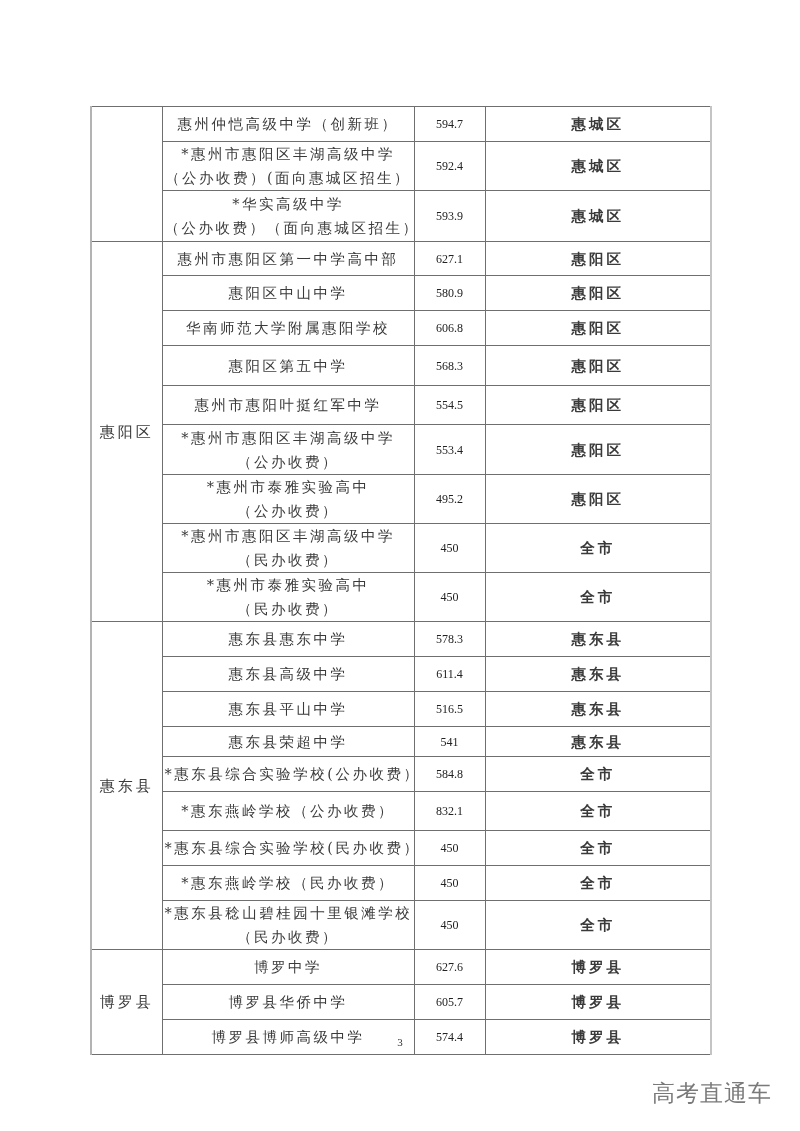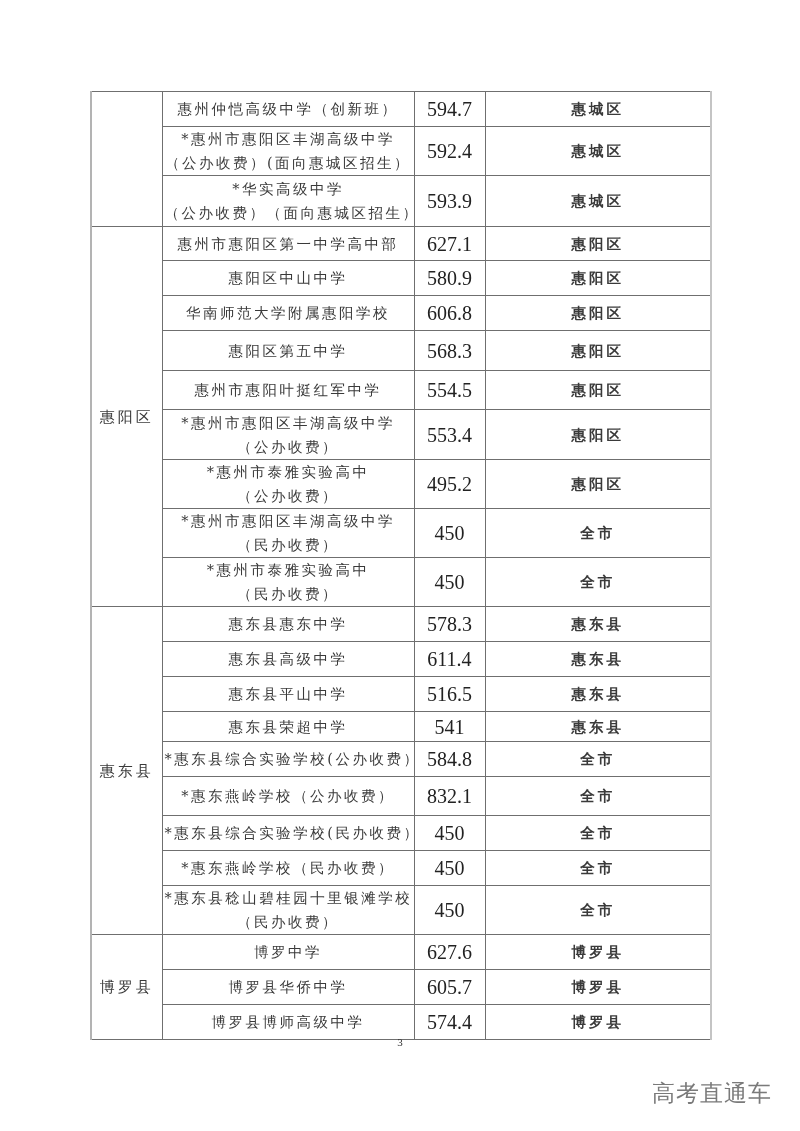--- a/index.html
+++ b/index.html
@@ -3,21 +3,21 @@
   <meta charset="utf-8">
   <style>
     html, body { margin: 0; padding: 0; background: #ffffff; }
     body {
       width: 800px; height: 1131px; position: relative; overflow: hidden;
       font-family: "DejaVu Serif", "Liberation Serif", serif;
       color: #333333;
     }
     .page { position: absolute; left: 0; top: 0; width: 800px; height: 1131px; }
     table.admit {
-      position: absolute; left: 90px; top: 91px;
+      position: absolute; left: 90px; top: 106px;
       width: 620px;
       border-collapse: collapse;
       table-layout: fixed;
     }
     table.admit td {
       border: 1px solid #6f6f6f;
       text-align: center;
       vertical-align: middle;
       padding: 0 2px;
       font-size: 14.5px;
@@ -25,21 +25,21 @@
       letter-spacing: 2.5px;
       color: #3a3a3a;
     }
     table.admit td.region {
       letter-spacing: 3px;
       font-size: 15px;
       border-left: 2px solid #b3b3b3;
     }
     table.admit td.score {
       font-family: "Liberation Serif", "DejaVu Serif", serif;
-      font-size: 20px;
+      font-size: 12px;
       letter-spacing: 0;
       color: #222;
       text-align: center;
     }
     table.admit td.area { font-size: 14.5px; letter-spacing: 3px; font-weight: bold; }
     table.admit td.last-col { border-right: 2px solid #c4c4c4; }
     .school-line { display: block; white-space: nowrap; }
     .page-number {
       position: absolute; left: 0; width: 800px; top: 1036px;
       text-align: center;

